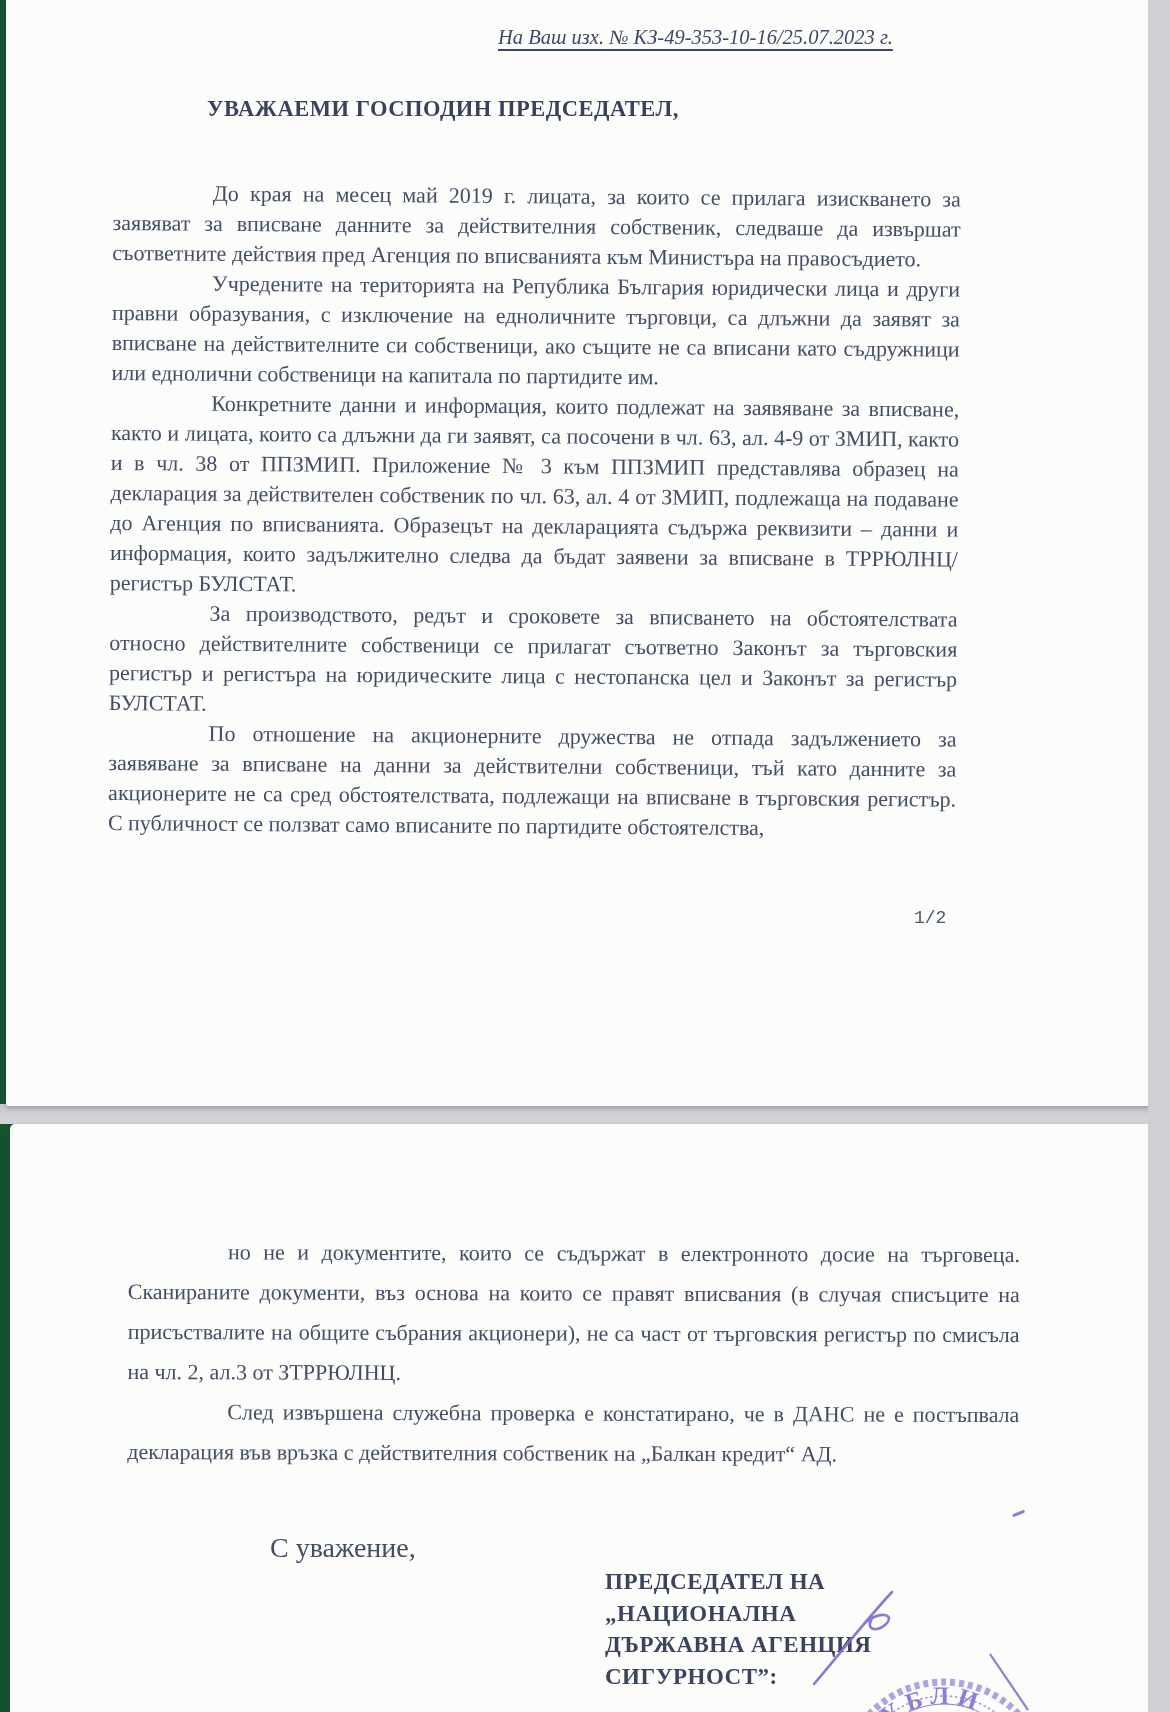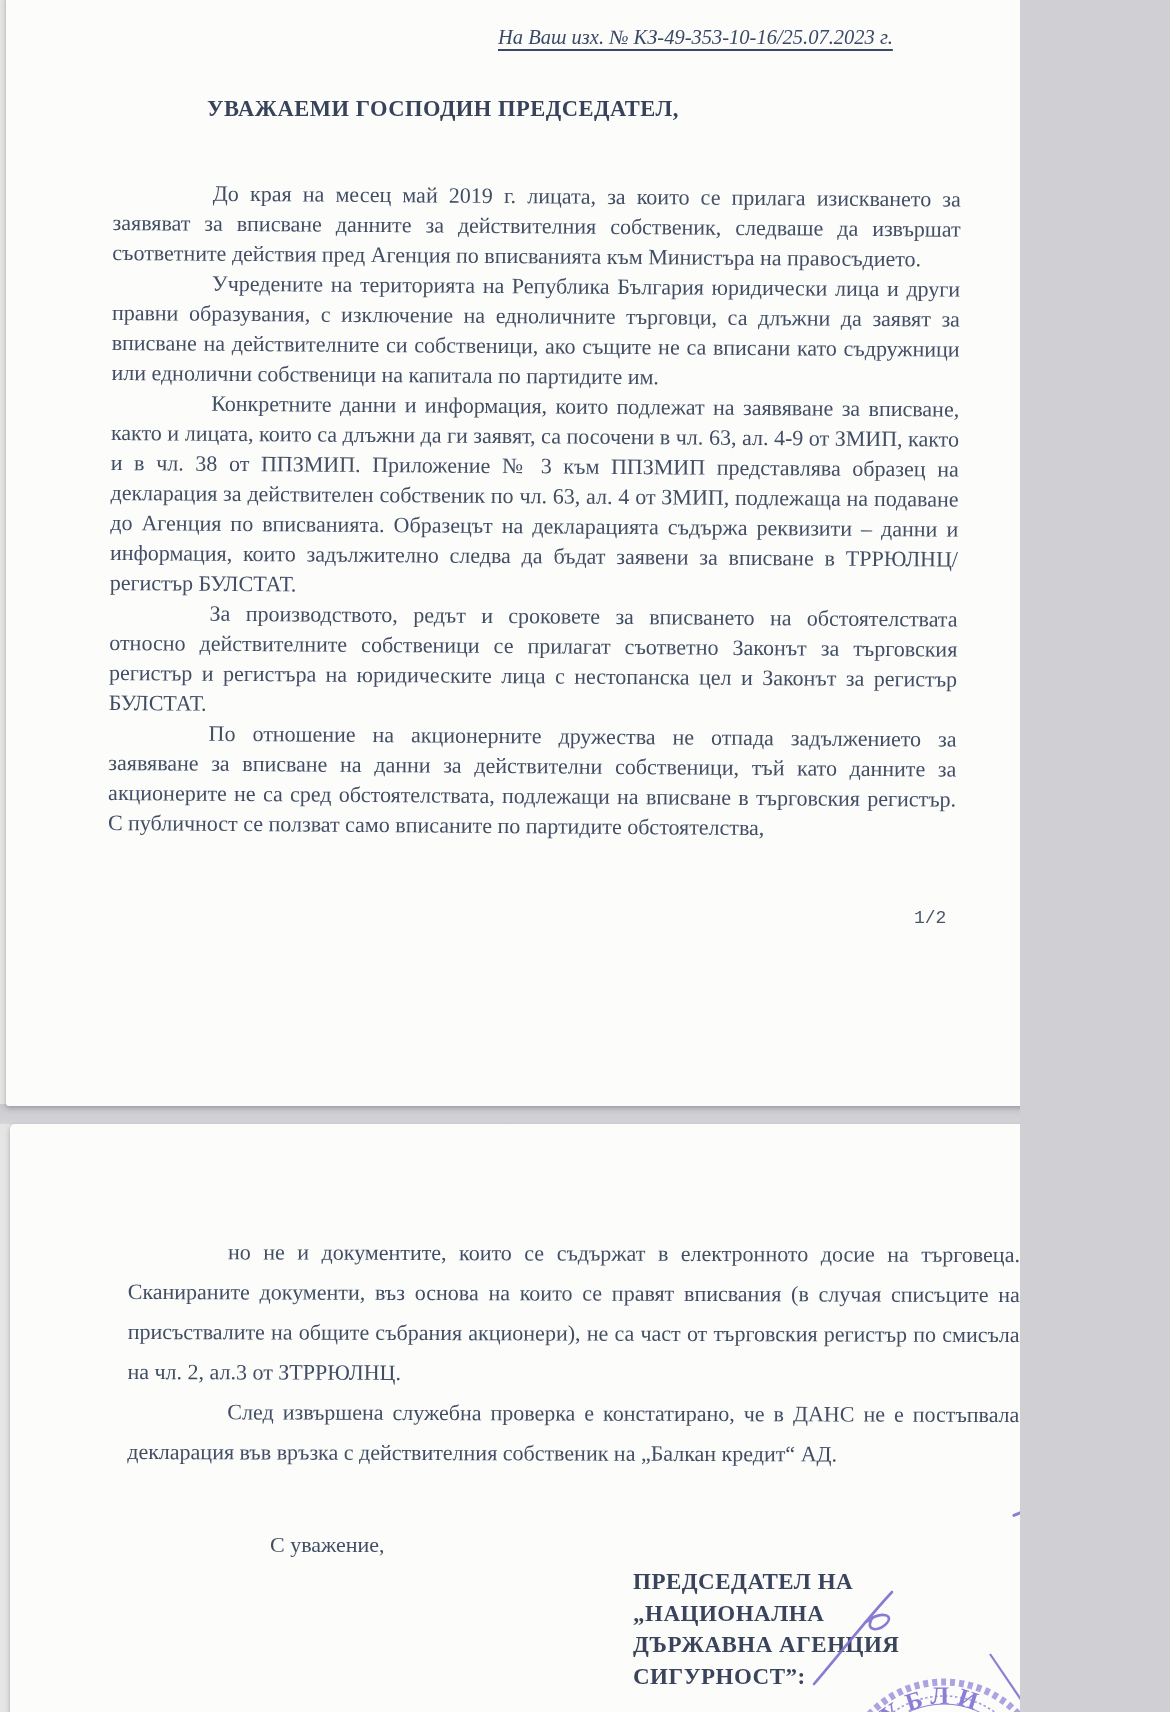--- a/index.html
+++ b/index.html
@@ -1,18 +1,18 @@
 <!DOCTYPE html>
 <html><head>
 <meta charset="utf-8">
 <style>
   html,body{margin:0;padding:0;background:#cfcfd4;}
   .scene{
-    position:relative;width:1020px;height:1712px;overflow:hidden;
-    background:#e5e5e5;font-family:"Liberation Serif","DejaVu Serif",serif;
+    position:relative;width:1148px;height:1712px;overflow:hidden;
+    background:#14532d;font-family:"Liberation Serif","DejaVu Serif",serif;
   }
   .page{
     position:absolute;background:#fcfcfb;
     box-shadow:0 2px 5px rgba(60,60,70,.35);
   }
   .page1{left:6px;top:-4px;width:1156px;height:1110px;border-radius:0 0 3px 3px;}
   .page2{left:10px;top:1124px;width:1148px;height:592px;border-radius:5px 5px 0 0;overflow:hidden;}
   .ref-line{
     position:absolute;left:492px;top:30px;
     font-style:italic;font-size:20.5px;color:#3c4966;
@@ -31,26 +31,26 @@
   }
   .p2-body{
     left:118px;top:108px;width:892px;font-size:22px;line-height:40px;
     transform:rotate(0.2deg);transform-origin:0 0;
   }
   .body-block p{margin:0;text-indent:100px;}
   .page-number{
     position:absolute;left:908px;top:912px;font-size:18px;color:#4a5569;font-family:Liberation Mono, monospace;
   }
   .closing{
-    position:absolute;left:260px;top:408px;font-size:22px;color:#424e64;
+    position:absolute;left:260px;top:408px;font-size:28px;color:#424e64;
   }
   .signature-block{
     position:absolute;left:595px;top:442px;
     font-weight:bold;font-size:23px;line-height:31.5px;color:#3a445c;
-    letter-spacing:.5px;white-space:nowrap;margin-left:28px;
+    letter-spacing:.5px;white-space:nowrap;
   }
   .sig-stroke{position:absolute;left:790px;top:452px;width:140px;height:120px;}
   .stamp{position:absolute;left:822px;top:528px;width:224px;height:64px;}
   .stray-mark{
     position:absolute;left:1002px;top:388px;width:13px;height:2.5px;
     background:#8a7ed6;border-radius:2px;transform:rotate(-22deg);
   }
   .gap-shade{
     position:absolute;left:0;top:1104px;width:1170px;height:20px;
     background:linear-gradient(#c9c9ce,#d5d5d9);

